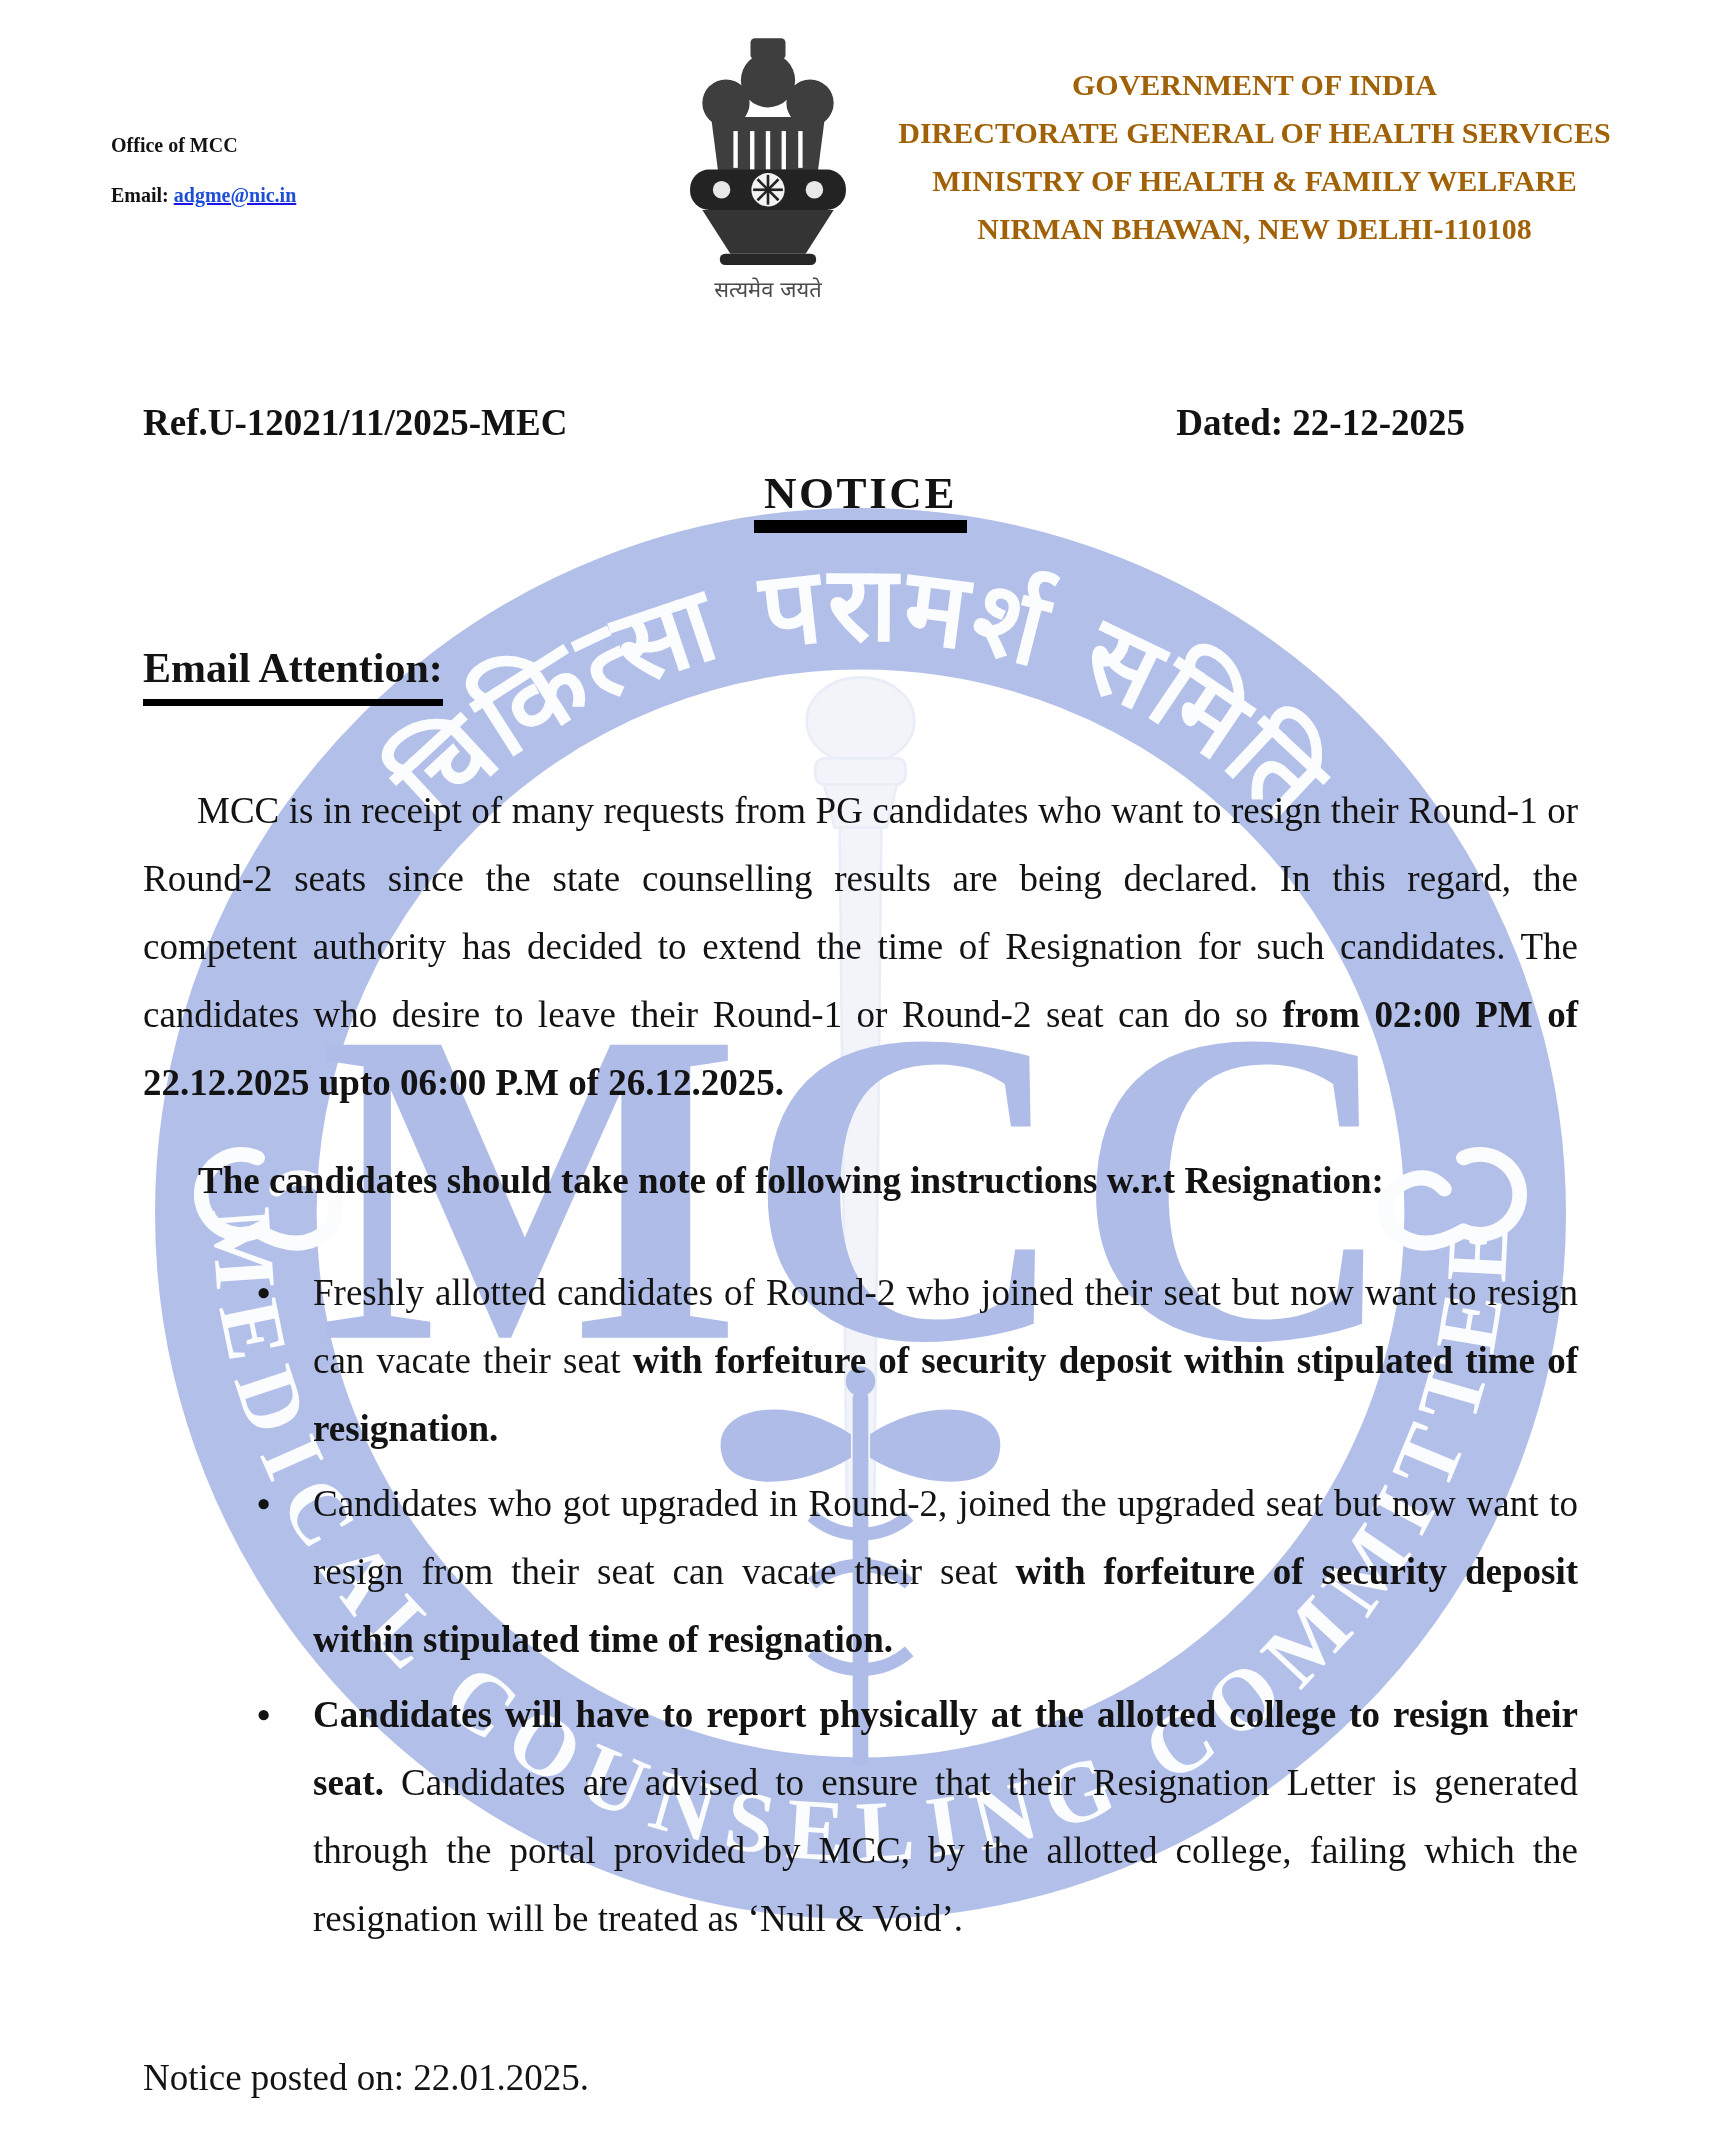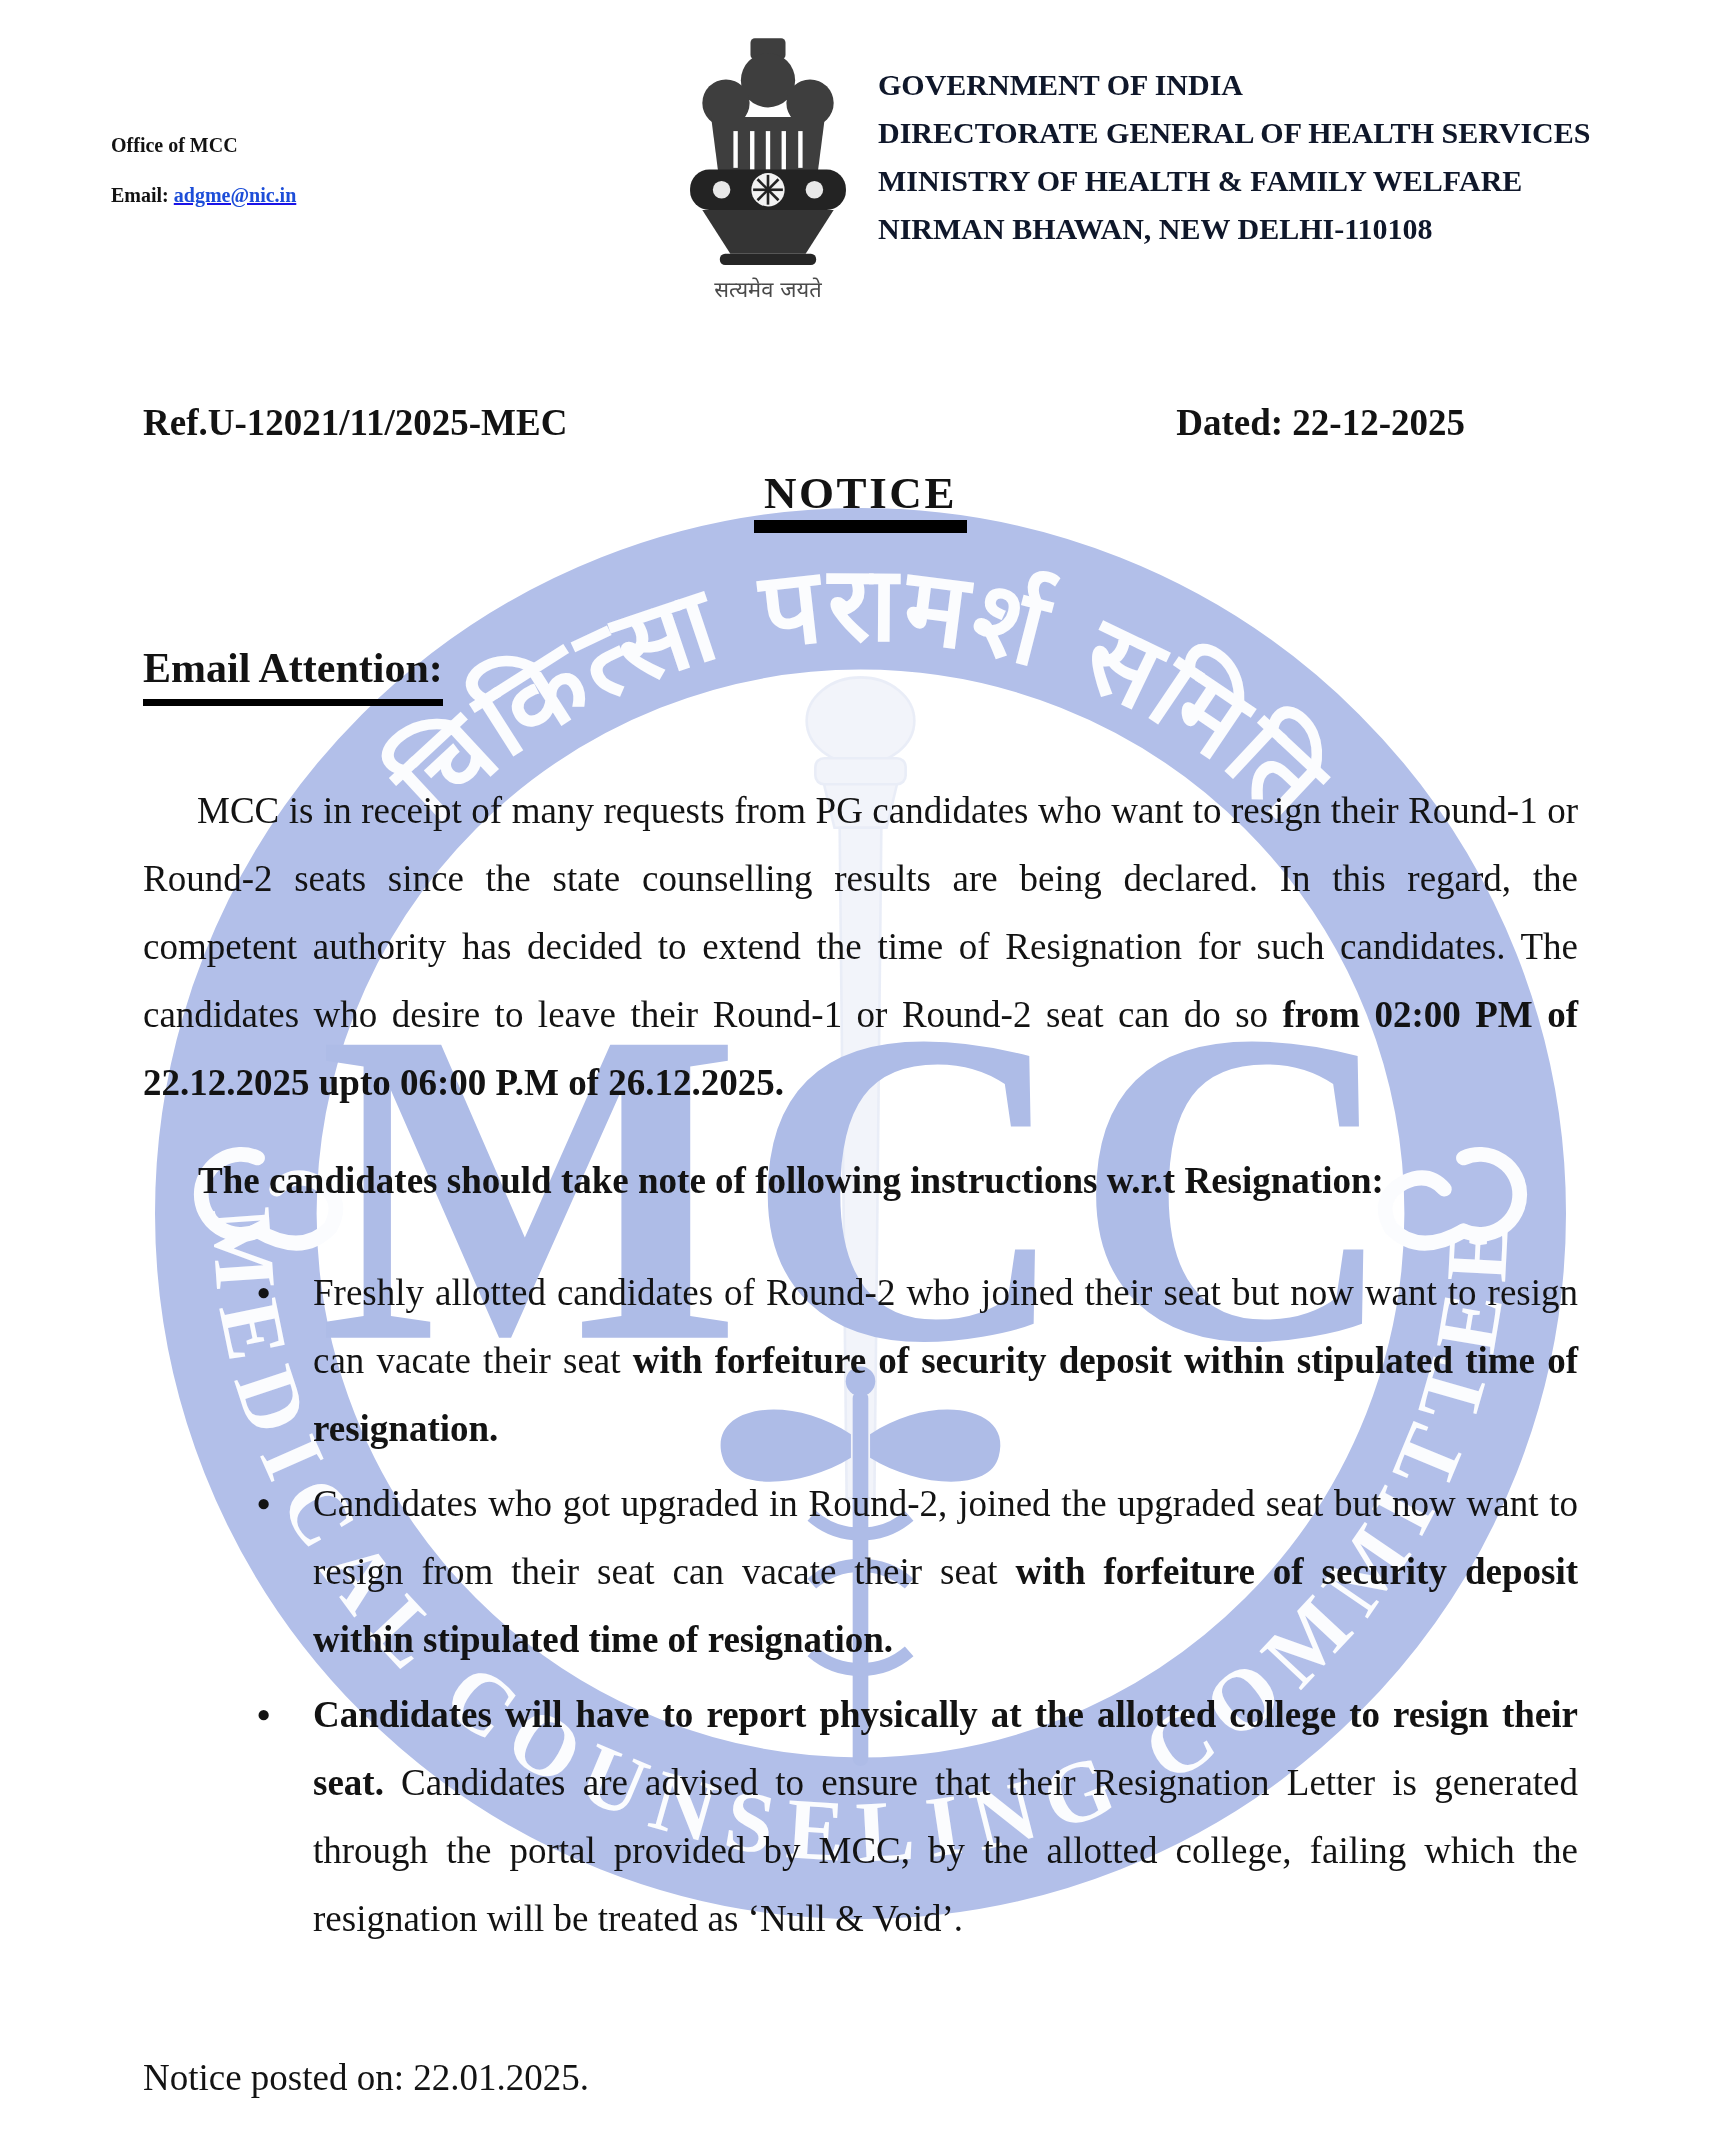--- a/index.html
+++ b/index.html
@@ -8,21 +8,21 @@
     font-family:"Liberation Serif","DejaVu Serif",serif;color:#131313;
   }
   
   .watermark{position:absolute;left:155px;top:508px;width:1411px;height:1411px;z-index:0;}
   
   .page{position:relative;z-index:1;width:1721px;height:2155px;}
   
   .letterhead{position:relative;height:375px;}
   .office-block{position:absolute;left:111px;top:120px;font-size:20px;font-weight:bold;line-height:50px;}
   .office-block a{color:#1d4ed8;text-decoration:underline;text-decoration-color:#1a12e8;font-weight:bold;}
-  .gov-block{position:absolute;left:878px;top:61px;width:753px;text-align:left;font-size:30px;font-weight:bold;line-height:48px;color:#0f172a;}
+  .gov-block{position:absolute;left:878px;top:61px;width:753px;text-align:center;font-size:30px;font-weight:bold;line-height:48px;color:#a16207;}
   .emblem{position:absolute;left:676px;top:33px;}
   
   .ref-row{display:flex;justify-content:space-between;margin:26px 143px 0 143px;font-size:37px;font-weight:bold;}
   .ref-row .dated{margin-right:113px;}
   
   .title-wrap{text-align:center;margin-top:22.6px;}
   .title{display:inline-block;font-size:45px;font-weight:bold;letter-spacing:2.6px;border-bottom:13px solid #000;padding:0 10.4px 1.7px 10.4px;}
   
   .urgent-wrap{margin:111px 0 0 143px;}
   .urgent{display:inline-block;font-size:42px;font-weight:bold;border-bottom:7.8px solid #000;padding-bottom:7px;}

